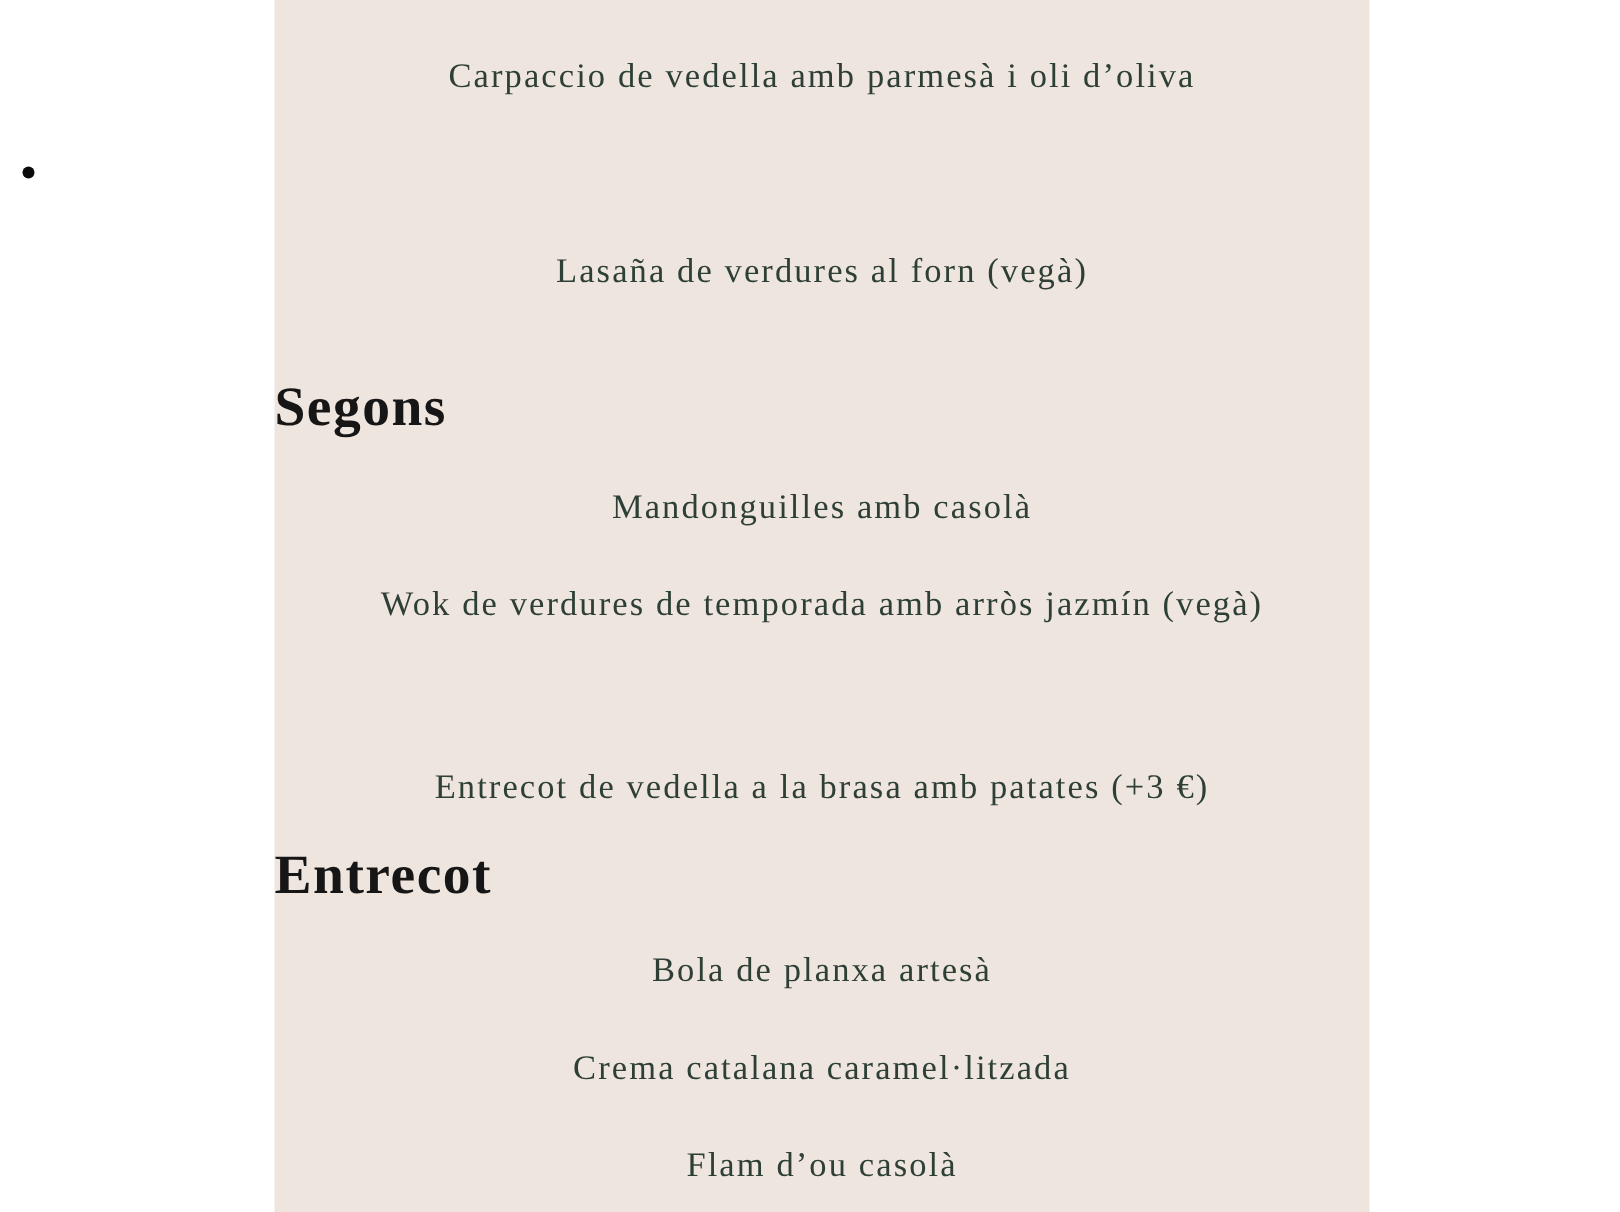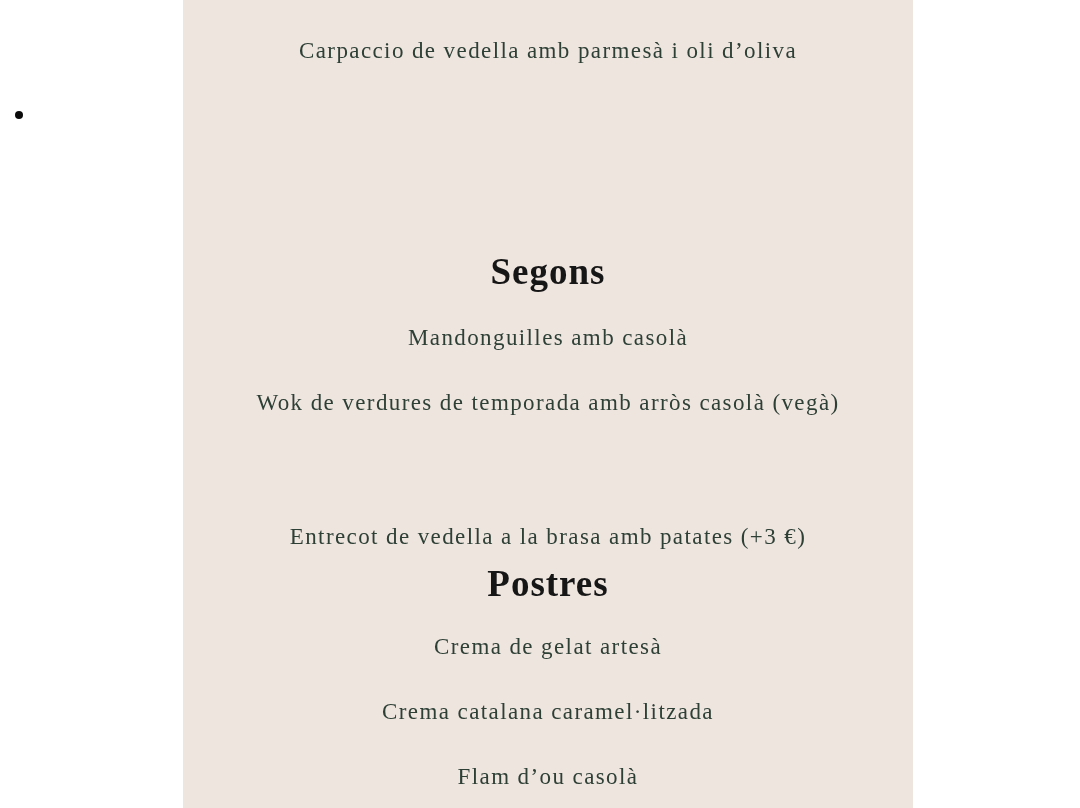--- a/index.html
+++ b/index.html
@@ -41,47 +41,47 @@
     white-space: nowrap;
     font-family: Liberation Serif, serif;
     font-size: 23px;
     line-height: 26px;
     letter-spacing: 1.4px;
     color: var(--item-text);
   }
   .heading {
     position: absolute;
     left: 0; width: 100%;
-    text-align: center;
     white-space: nowrap;
     font-family: "Liberation Serif", serif;
     font-weight: 600;
     font-size: 37px;
     line-height: 40px;
     letter-spacing: 1px;
     color: var(--heading-text);
   }
 </style>
 </head>
 <body>
 
 <div class="page">
 
   <div class="bullet"></div>
 
   <div class="panel">
 
     <div class="item" style="top:38px">Carpaccio de vedella amb parmesà i oli d’oliva</div>
+    <div class="item" style="top:168px">Lasaña de verdures al forn (vegà)</div>
 
     <h2 class="heading" style="top:252px">Segons</h2>
 
     <div class="item" style="top:325px">Mandonguilles amb casolà</div>
-    <div class="item" style="top:390px">Wok de verdures de temporada amb arròs casolà (vegà)</div>
-    <div class="item" style="top:524px">Entrecot de vedella a la brasa amb patates  (+3 €)</div>
+    <div class="item" style="top:390px">Wok de verdures de temporada amb arròs jazmín (vegà)</div>
+    <div class="item" style="top:512px">Entrecot de vedella a la brasa amb patates  (+3 €)</div>
 
-    <h2 class="heading" style="top:564px">Postres</h2>
+    <h2 class="heading" style="top:564px">Entrecot</h2>
 
-    <div class="item" style="top:634px">Crema de gelat artesà</div>
+    <div class="item" style="top:634px">Bola de planxa artesà</div>
     <div class="item" style="top:699px">Crema catalana caramel·litzada</div>
     <div class="item" style="top:764px">Flam d’ou casolà</div>
 
   </div>
 </div>
 
 </body></html>

